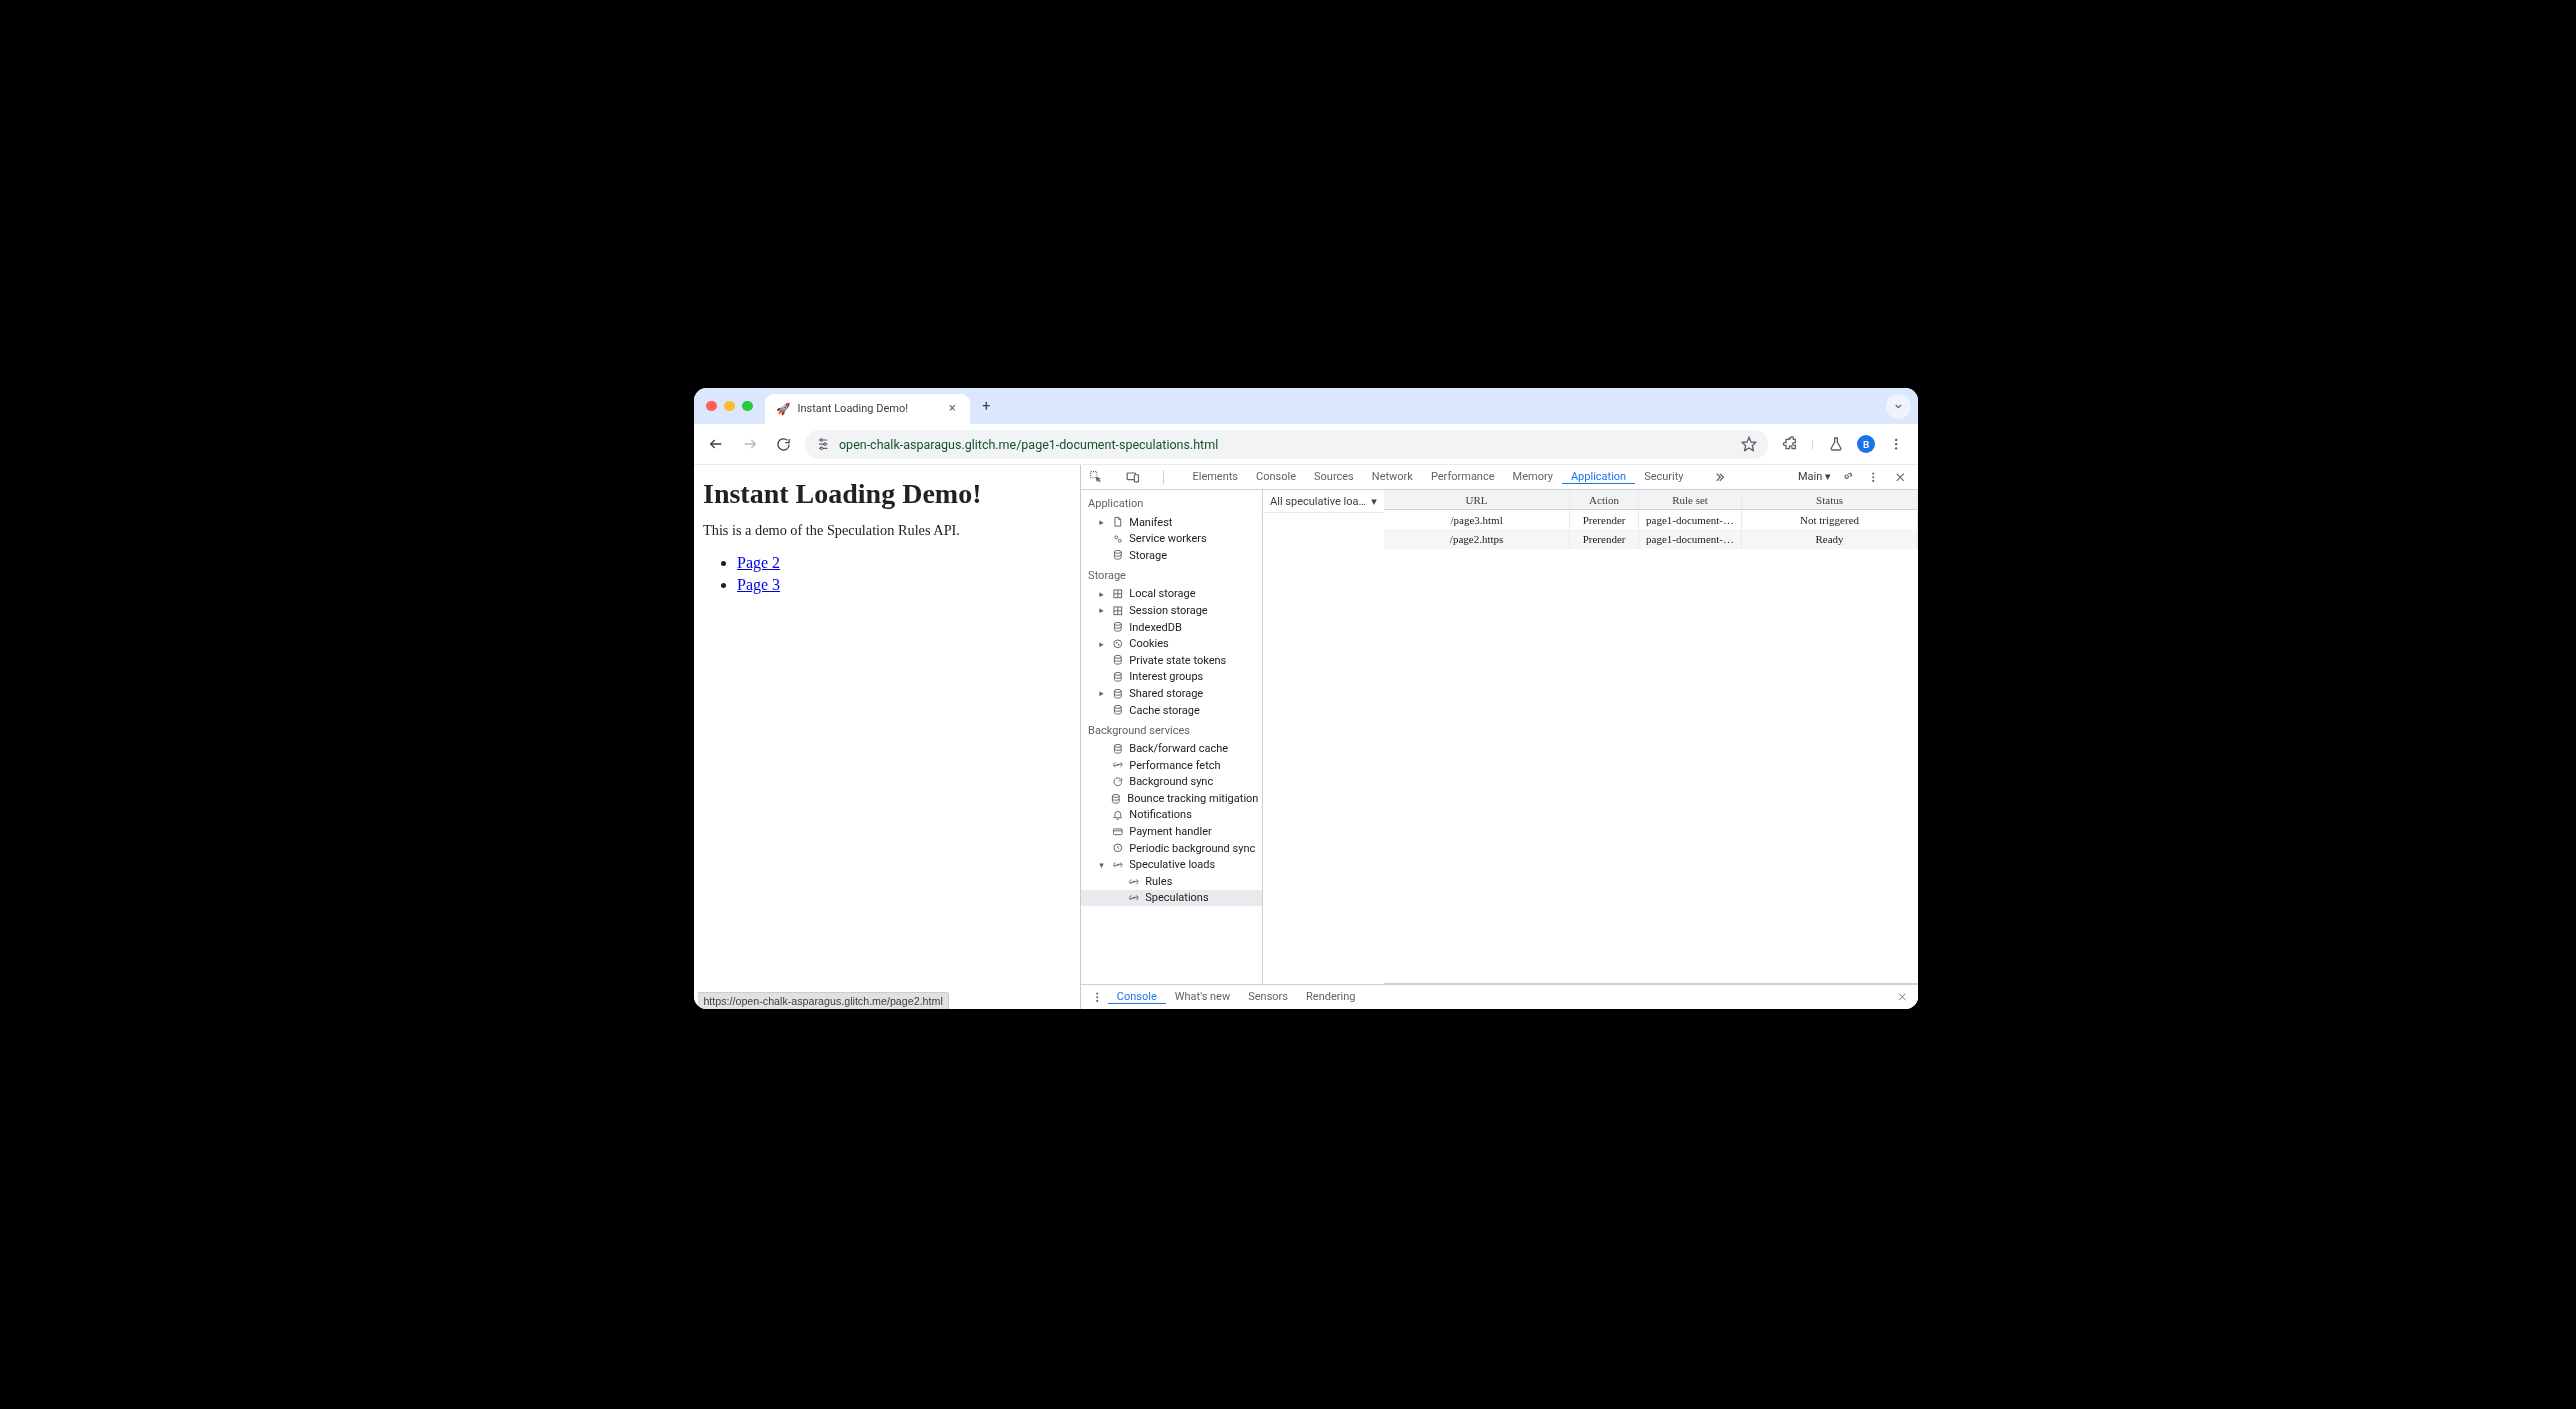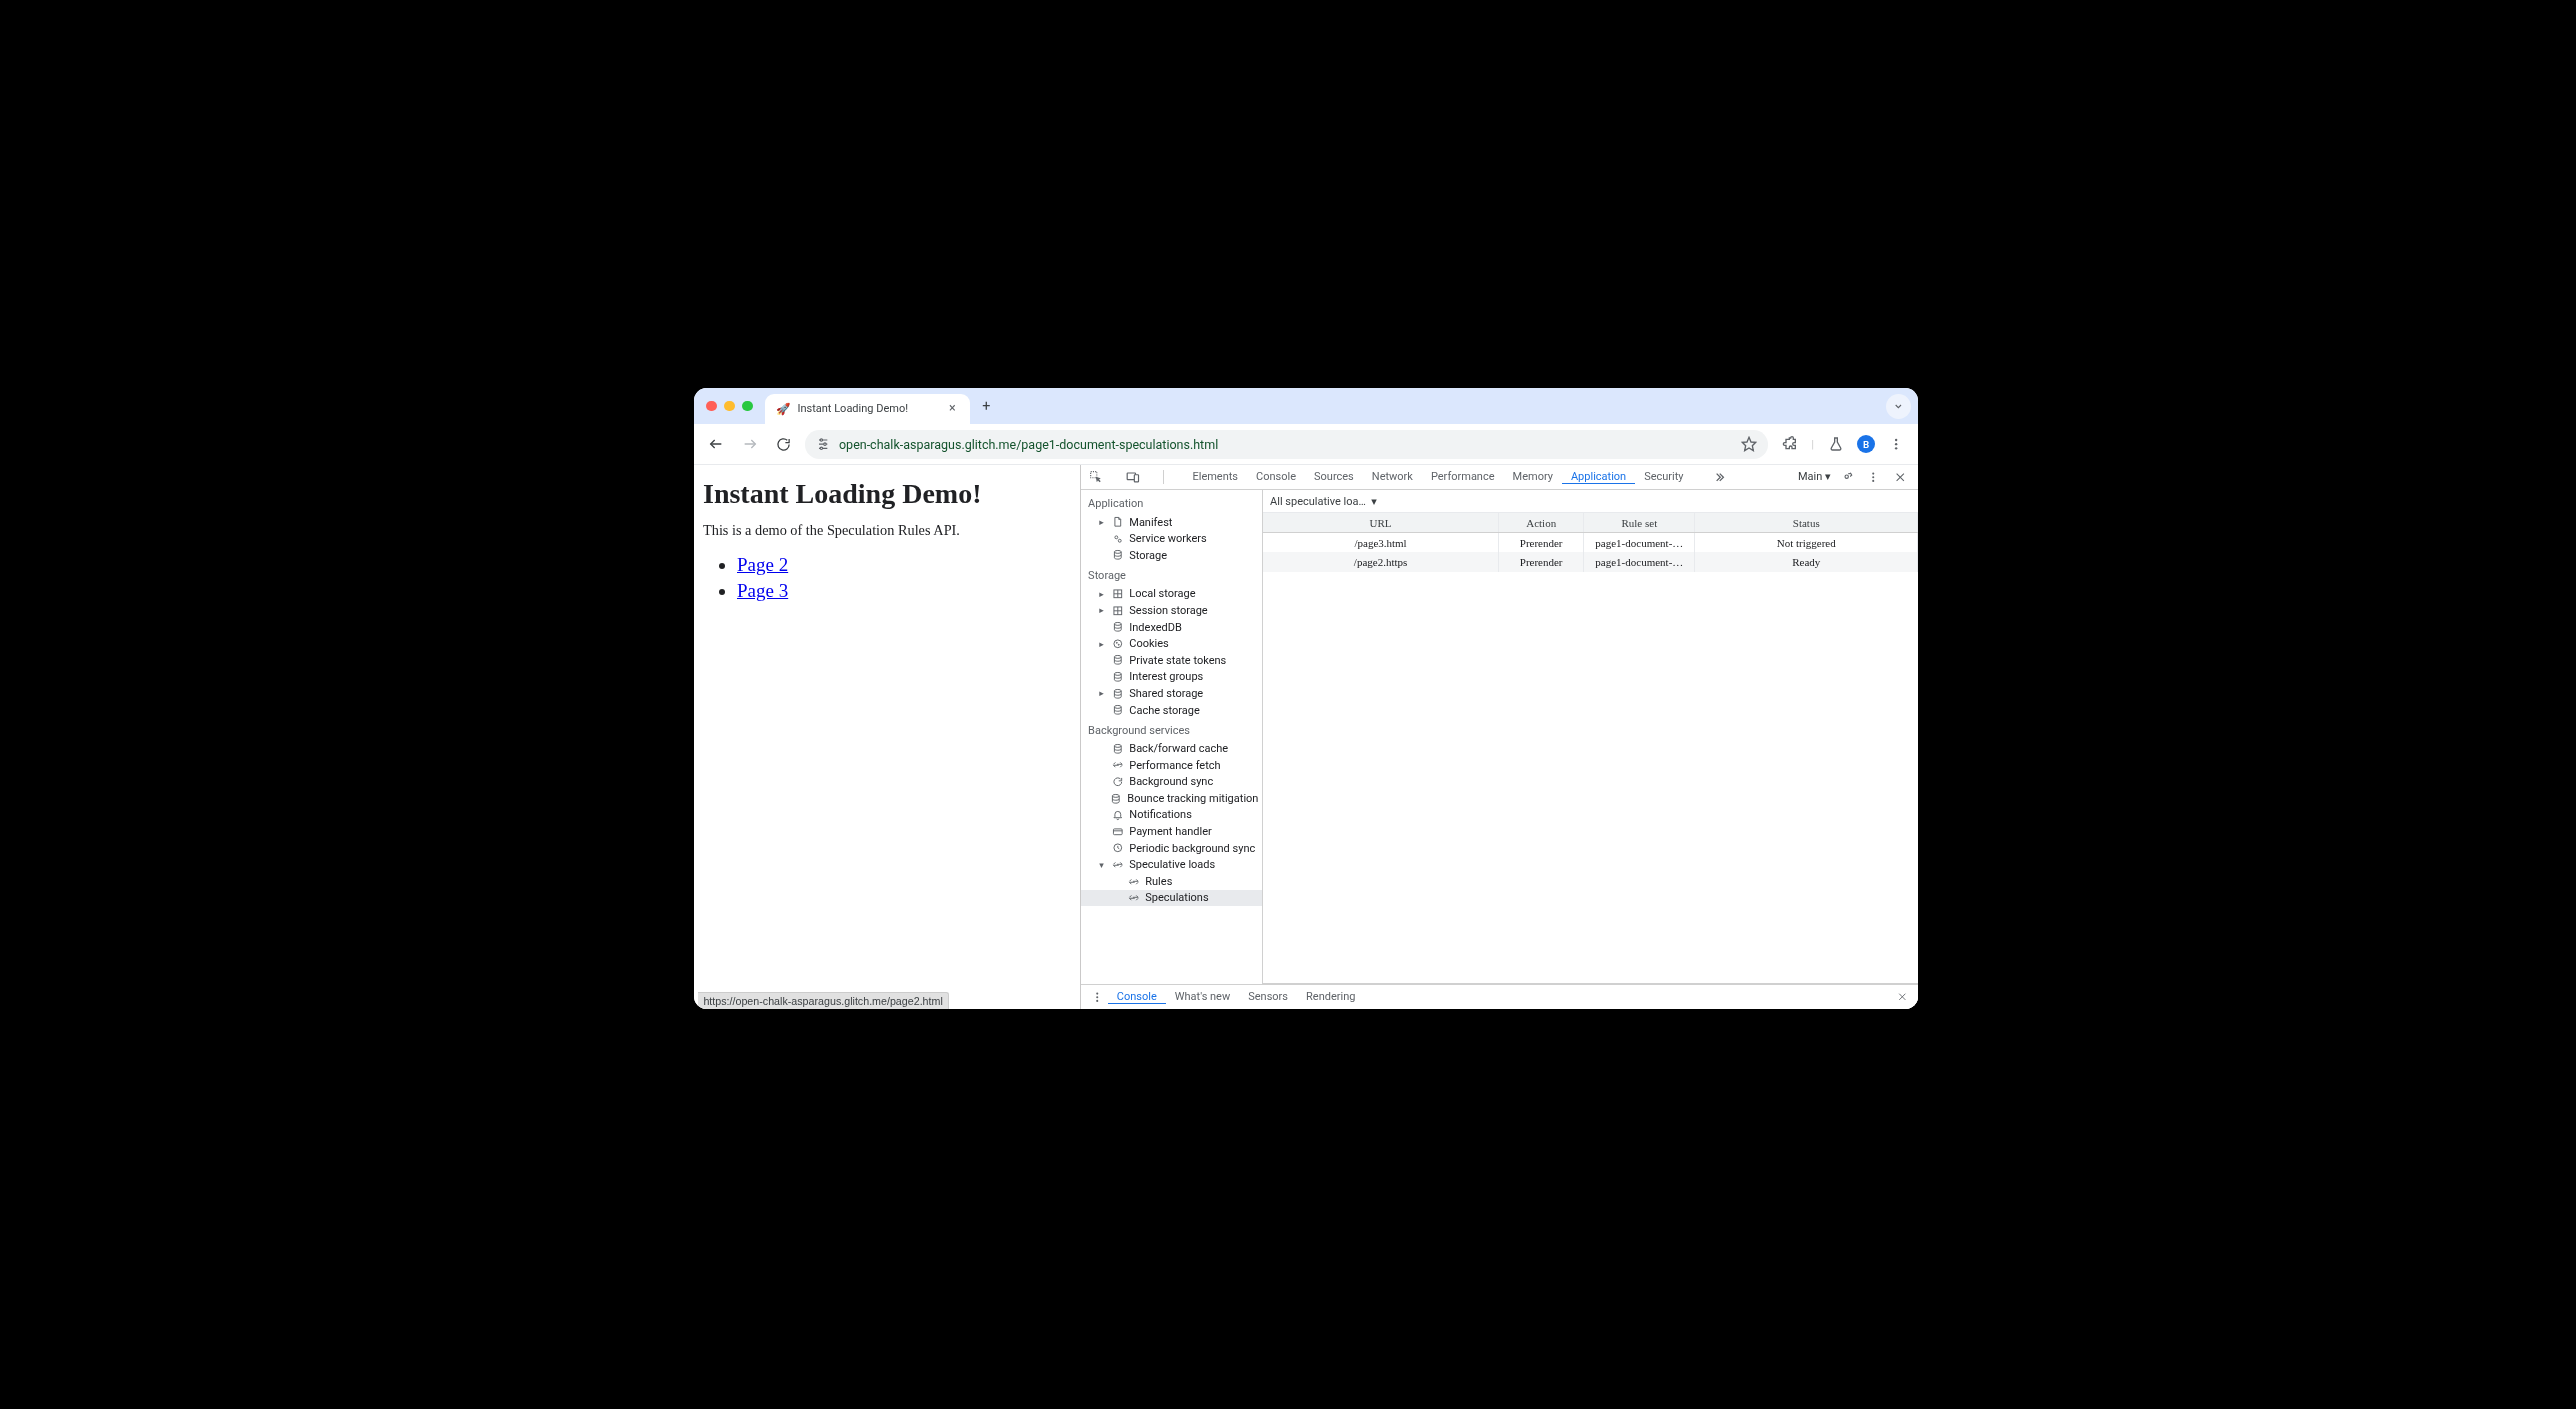--- a/index.html
+++ b/index.html
@@ -89,21 +89,21 @@
   }
   .omni-url { flex:1; white-space:nowrap; overflow:hidden; }
   .avatar { width:18px; height:18px; border-radius:50%; background:#1a73e8; color:#fff; font-size:9.8px; display:flex; align-items:center; justify-content:center; font-weight:600; }
 
   
   .content-row { flex:1; display:flex; overflow:hidden; position:relative; }
   .page-pane { width: 386px; background:#fff; position:relative; padding: 12.5px 9px; font-family: "Times New Roman", serif; }
   .page-pane h1 { font-size: 28px; font-weight: 700; margin-bottom: 12.5px; }
   .page-pane p { font-size: 14.3px; margin-bottom: 12.5px; }
   .page-pane ul { padding-left: 34px; }
-  .page-pane li { font-size: 19px; line-height:1.4; }
+  .page-pane li { font-size: 16px; line-height:1.4; }
   .page-pane a { color: #0000ee; text-decoration: underline; }
   .status-bar {
     position:absolute; left:4px; bottom:0;
     background:#e1e1e1; font-family: -apple-system, sans-serif;
     font-size:10.7px; padding:1.8px 5.4px; color:#3c4043;
     border-top-right-radius:2.7px; border-right:0.9px solid #ccc; border-top:0.9px solid #ccc;
   }
 
   
   .devtools { flex:1; display:flex; flex-direction:column; border-left:0.9px solid #cac9c9; background:#fff; }
@@ -124,21 +124,21 @@
     display:flex; align-items:center; gap:5.4px;
     padding: 1.8px 3.6px 1.8px 7.1px; font-size:11px; color:#202124;
     white-space:nowrap;
   }
   .tree-item .disclose { width:9px; font-size:9px; color:#5f6368; text-align:center; }
   .tree-item .ico { width:12.5px; height:12.5px; display:flex; align-items:center; justify-content:center; color:#5f6368; }
   .tree-item.indent1 { padding-left: 16px; }
   .tree-item.indent2 { padding-left: 32px; }
   .tree-item.selected { background:#e8eaed; }
 
-  .dt-main { flex:1; display:flex; flex-direction:column; overflow:hidden; }
+  .dt-main { flex:1; display:flex; flex-direction:row; overflow:hidden; }
   .filter-row { height:23px; border-bottom:0.9px solid #e8eaed; display:flex; align-items:center; padding:0 7.1px; gap:10.7px; font-size:11px; color:#3c4043; }
   .table-wrap { flex:1; display:flex; flex-direction:column; border-bottom:0.9px solid #d0d0d0; }
   table.spec { width:100%; border-collapse:collapse; font-size:11px; }
   table.spec th, table.spec td {
     text-align:center; padding:3.6px 7.1px; border-right:0.9px solid #e8eaed;
     white-space:nowrap; overflow:hidden; text-overflow:ellipsis;font-family:Liberation Serif, serif;
   }
   table.spec th { background:#f1f3f4; font-weight:400; color:#3c4043; border-bottom:0.9px solid #d0d0d0; }
   table.spec tbody tr:nth-child(odd){ background:#fff; }
   table.spec tbody tr:nth-child(even){ background:#f5f6f7; }

